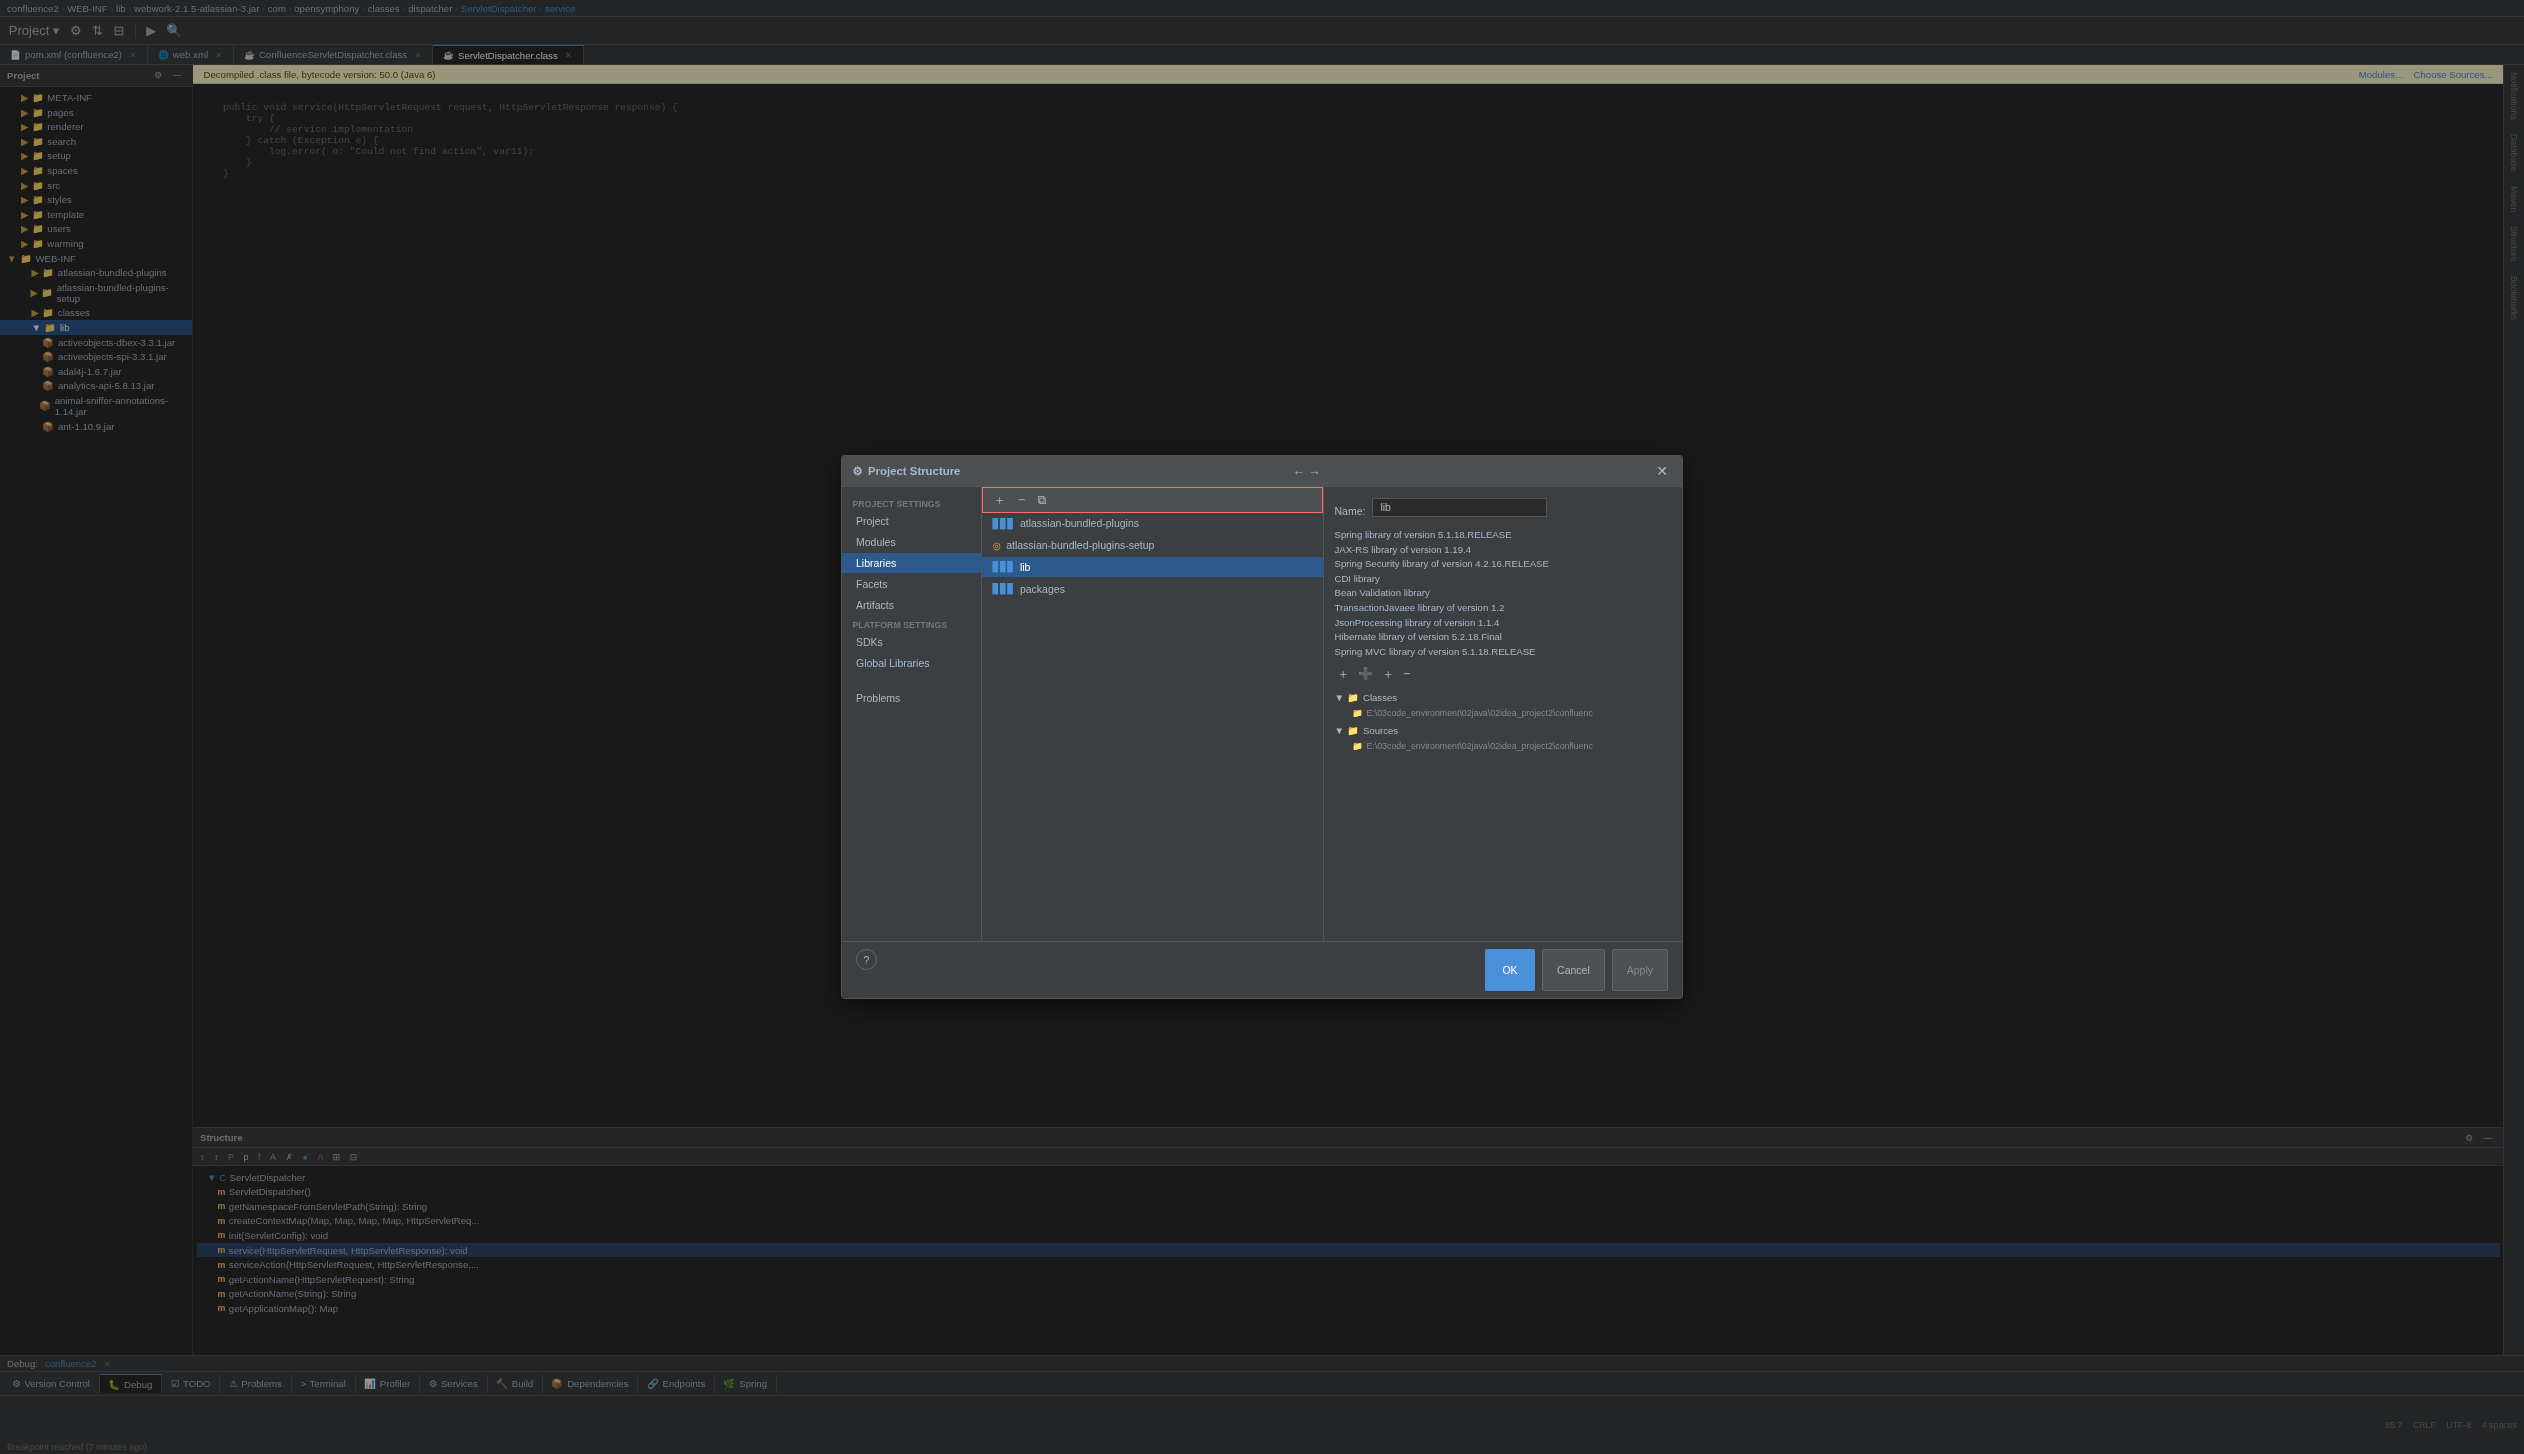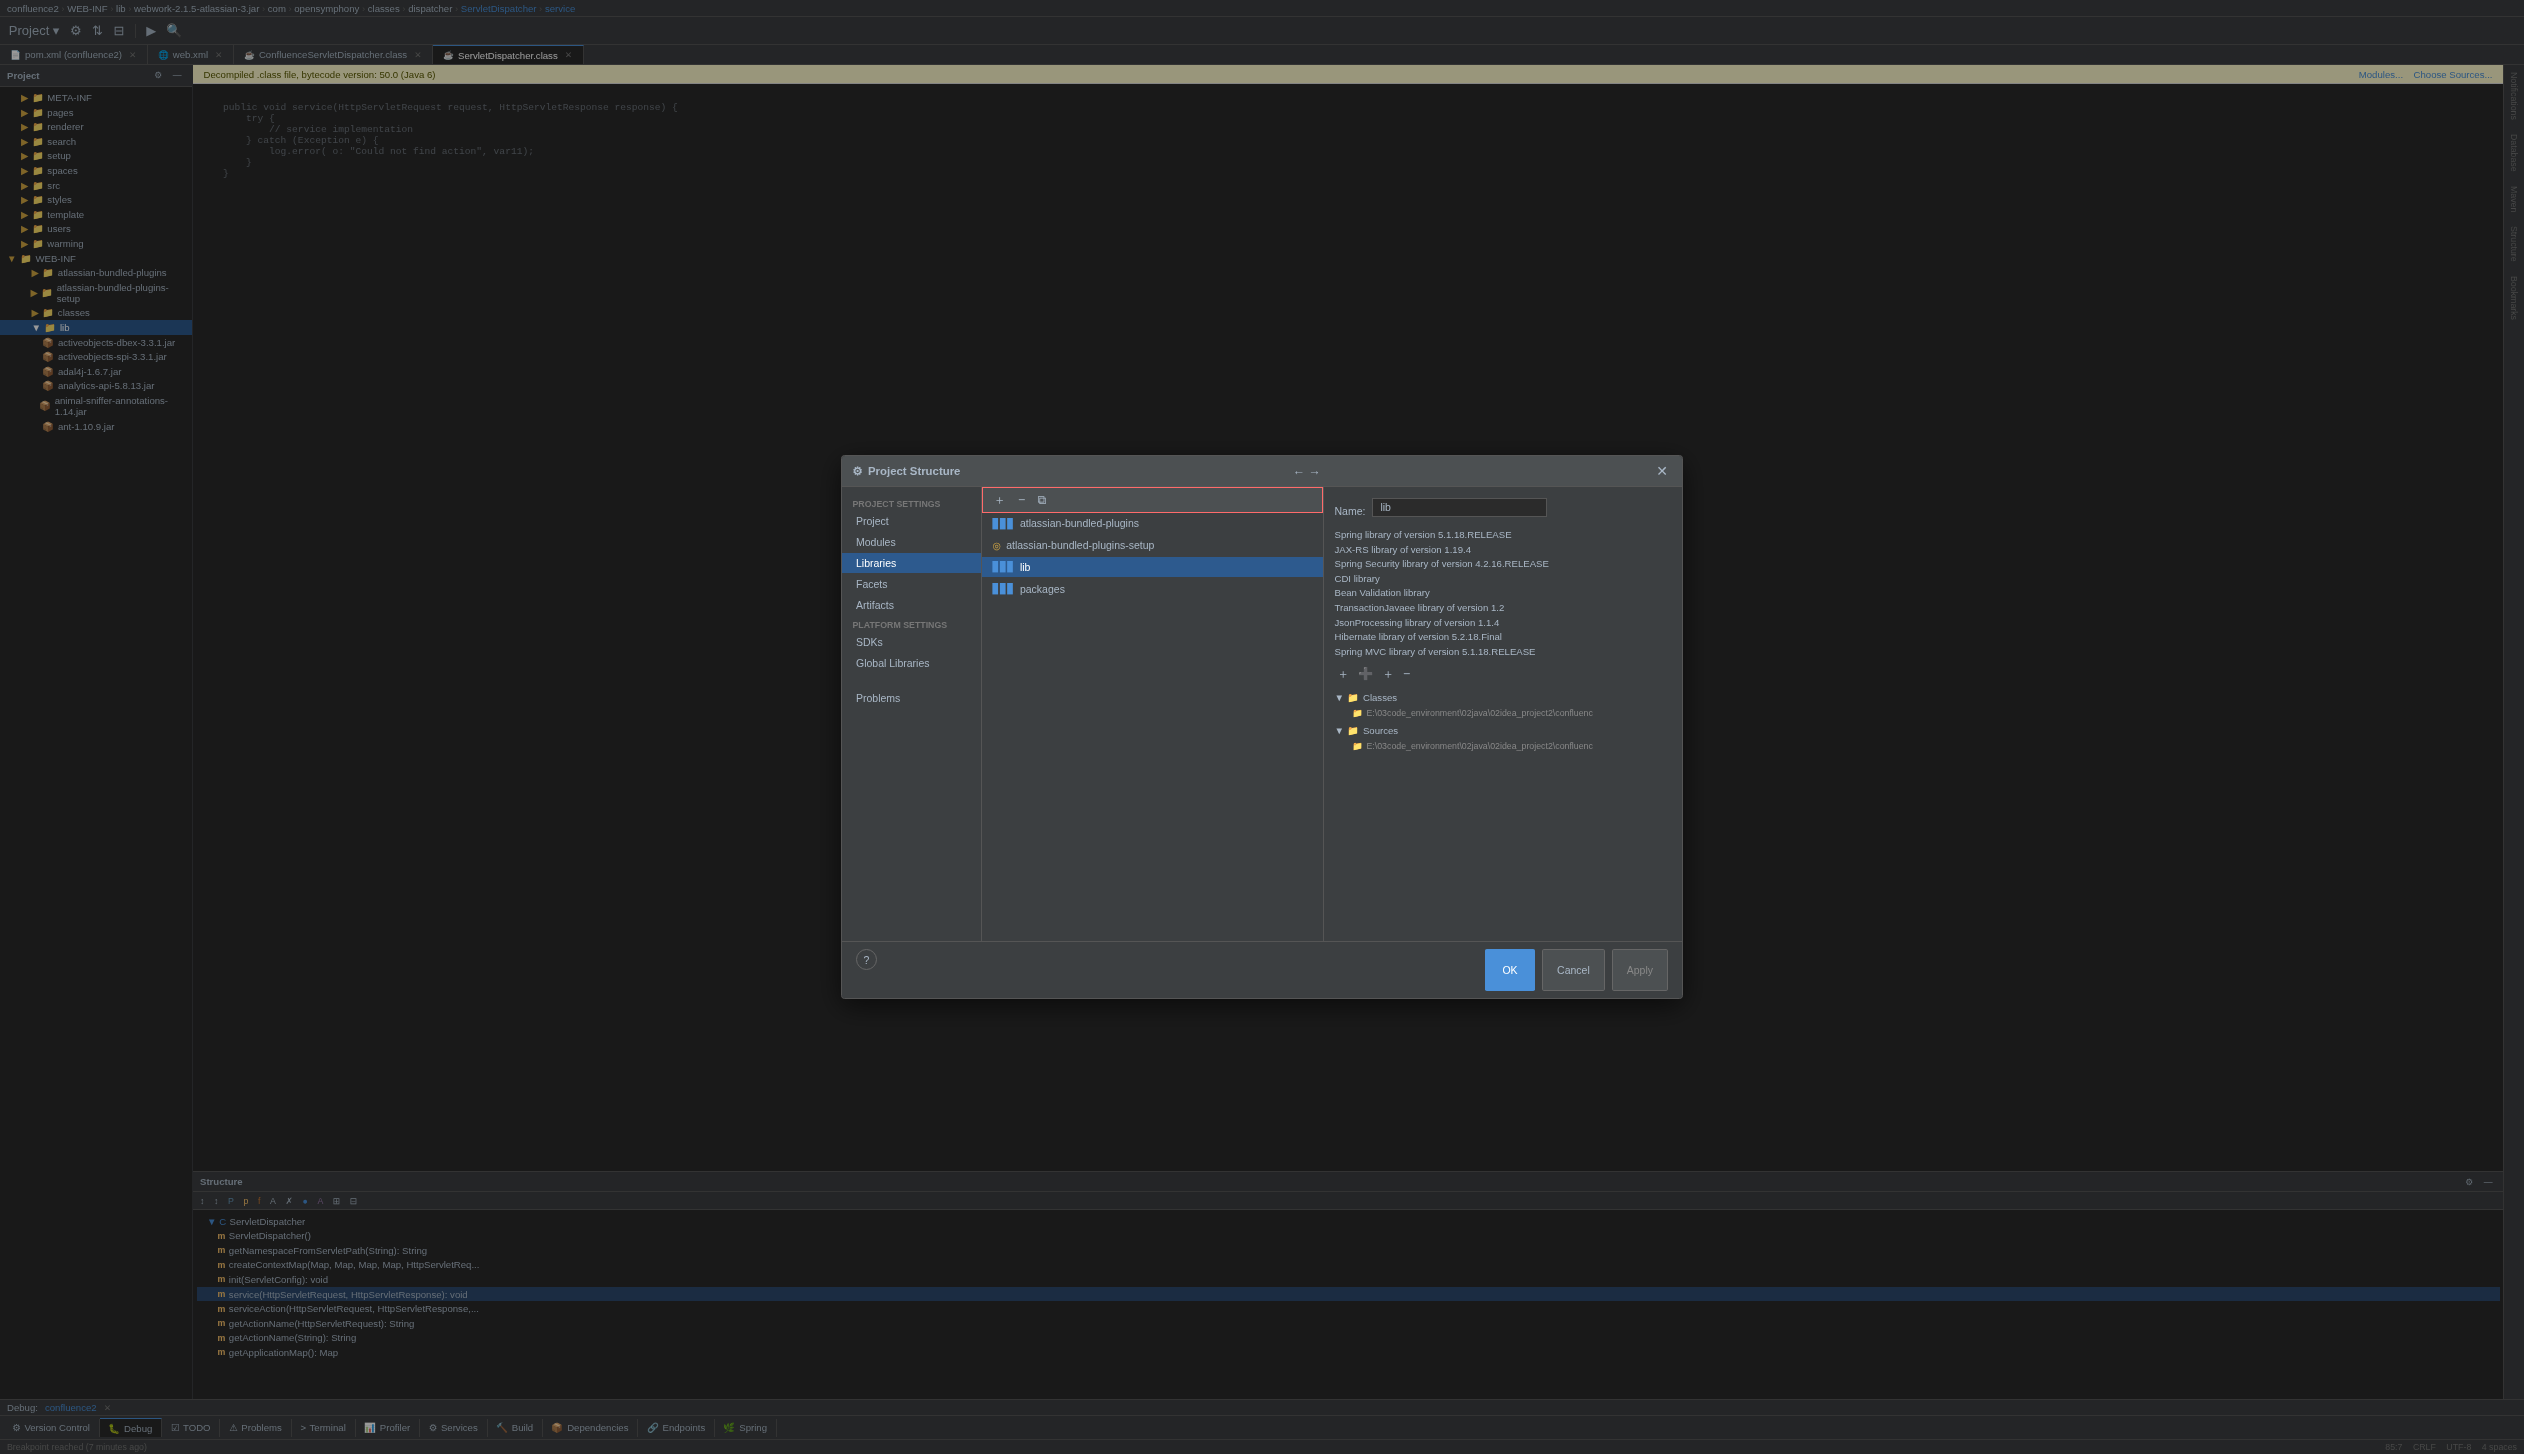--- a/index.html
+++ b/index.html
@@ -411,21 +411,21 @@
       background: #3c3f41;
       border-top: 0.9px solid #555;
       padding: 1.8px 7px;
       font-size: 8.8px;
       color: #777;
       display: flex;
       align-items: center;
       justify-content: space-between;
       flex-shrink: 0;
     }
-    .status-left { display: flex; align-items: center; gap: 7px; }
+    .status-left { display: flex; align-items: center; gap: 7px; margin-top: 44px; }
     .status-right { display: flex; align-items: center; gap: 10.5px; }
 
     
     .bottom-tabs {
       background: #3c3f41;
       border-top: 0.9px solid #555;
       display: flex;
       align-items: center;
       padding: 0 3.5px;
       height: 24.5px;

